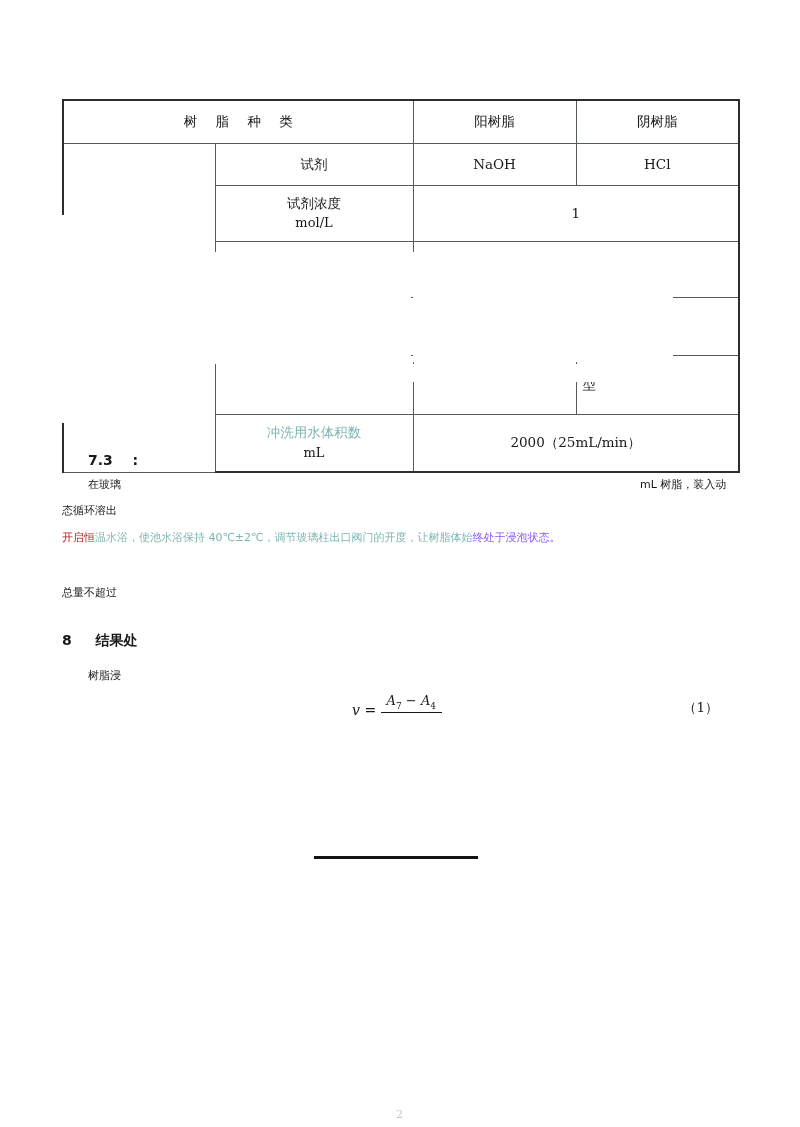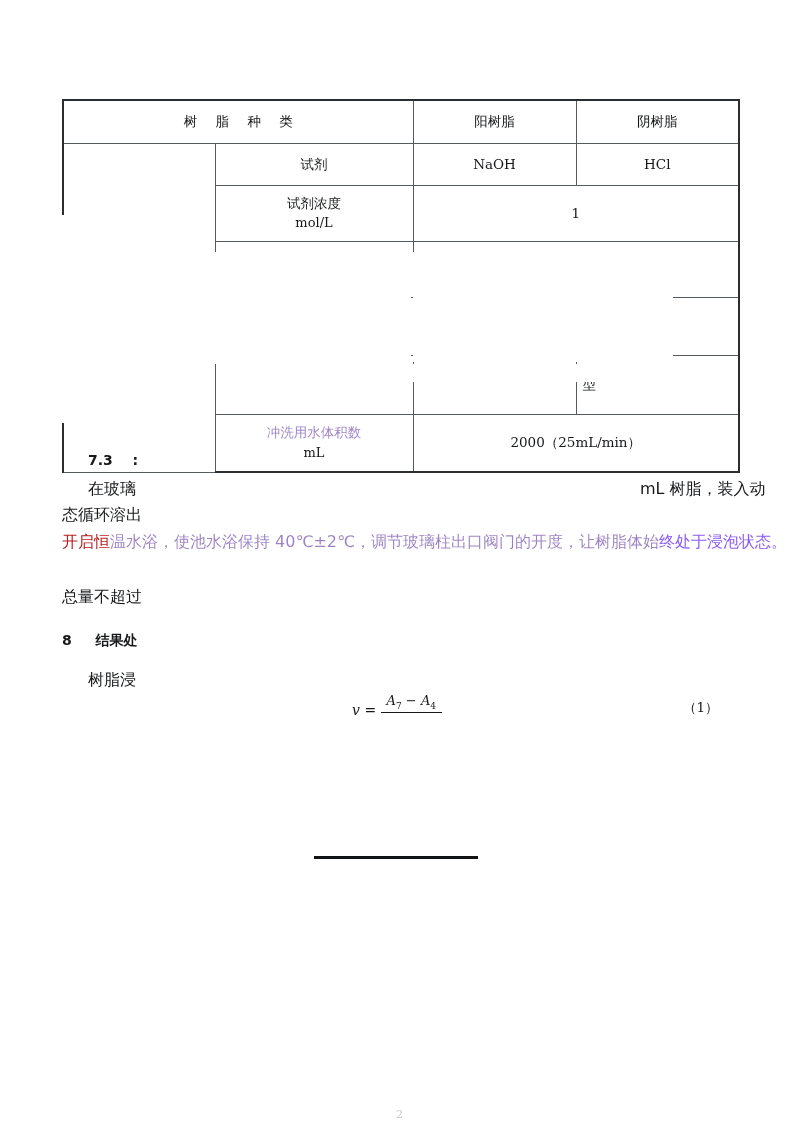--- a/index.html
+++ b/index.html
@@ -51,21 +51,21 @@
   .sp-wide { letter-spacing: 7px; padding-left: 7px; }
   .unit { font-family: "DejaVu Serif", "Liberation Serif", serif; font-size: 13px; }
   .numv { font-family: "DejaVu Serif", "Liberation Serif", serif; font-size: 14px; }
   .serifsm { font-family: "DejaVu Serif", "Liberation Serif", serif; font-size: 13px; }
 
   
   .erased {
     color: transparent;
   }
   .faded {
-    color: #4c1d95;
+    color: #0f766e;
     opacity: .55;
     filter: blur(0.4px);
   }
   .ghost {
     color: #7d8488;
     opacity: .42;
     filter: blur(0.7px);
   }
 
   
@@ -86,21 +86,21 @@
     white-space: nowrap;
   }
   .heading {
     font-weight: bold;
     font-size: 14px;
   }
   .sec-num {
     font-family: "DejaVu Sans", "Liberation Sans", sans-serif;
     font-weight: bold;
   }
-  .body-line { font-size: 16px; }
+  .body-line { font-size: 11px; }
 
   
   .formula {
     position: absolute;
     font-family: "DejaVu Serif", "Liberation Serif", serif;
     font-style: italic;
     font-size: 14px;
     color: #16181a;
   }
   .frac {

